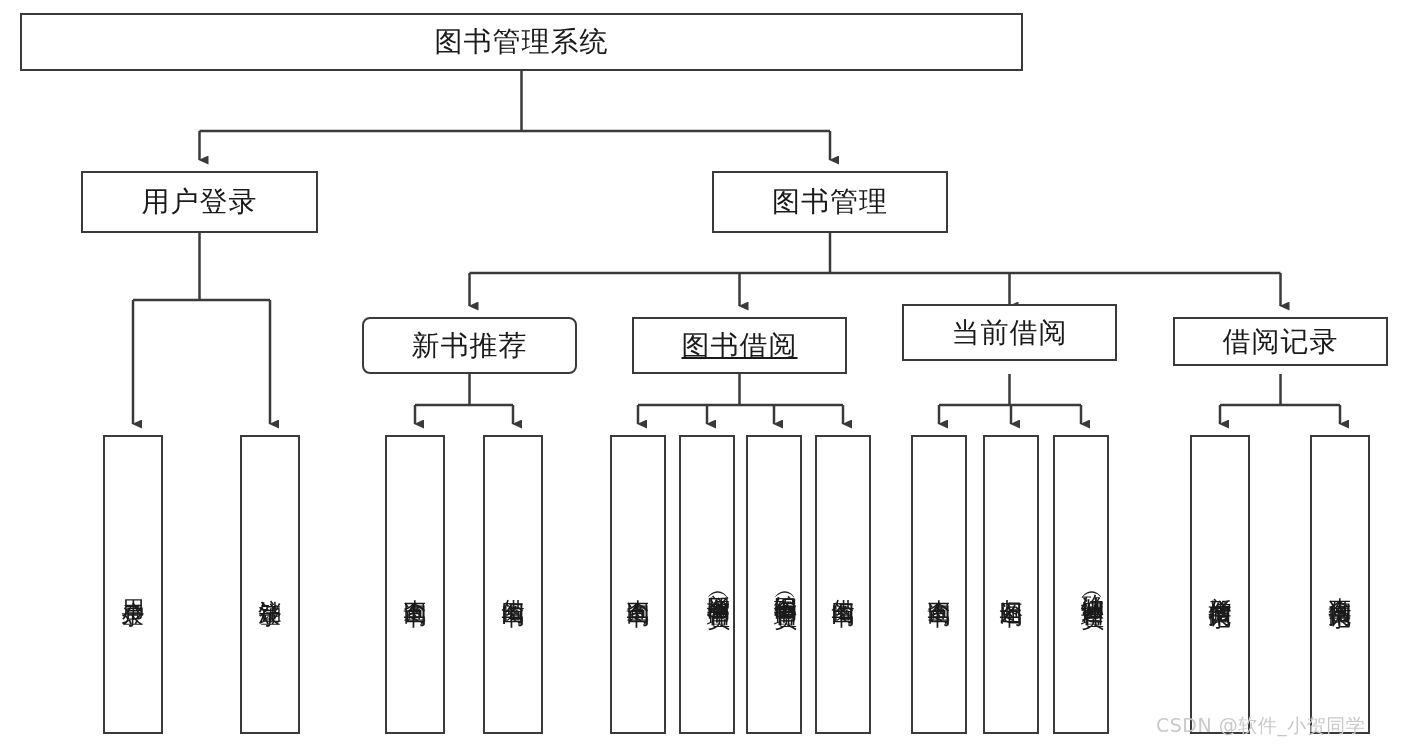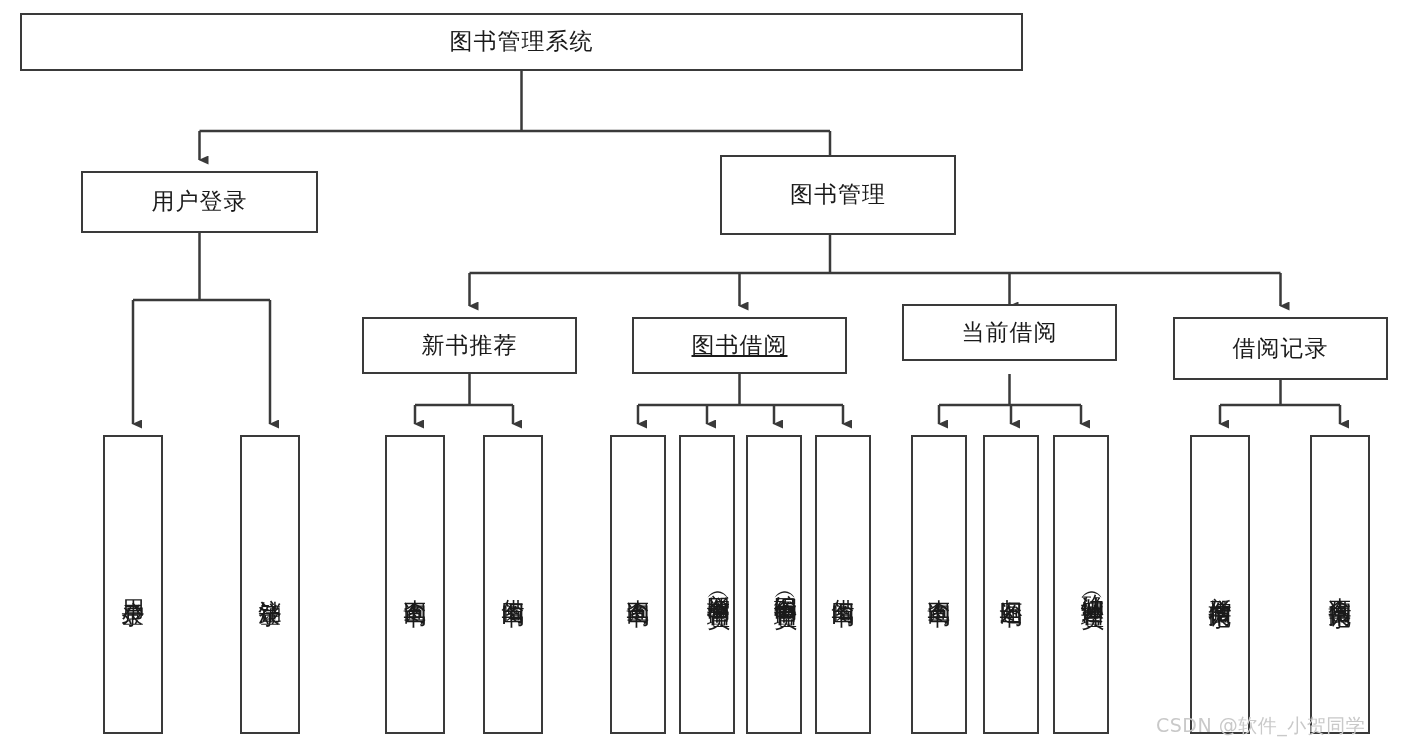--- a/index.html
+++ b/index.html
@@ -31,21 +31,21 @@
     position: absolute;
     box-sizing: border-box;
     background: #ffffff;
     border: 2px solid #3a3a3a;
     display: flex;
     align-items: center;
     justify-content: center;
     overflow: hidden;
   }
   .node.horizontal {
-    font-size: 23px;
+    font-size: 28px;
     letter-spacing: 1px;
     color: #1a1a1a;
     line-height: 1.2;
   }
   .node.vertical {
     writing-mode: vertical-rl;
     text-orientation: upright;
     font-size: 23px;
     color: #1a1a1a;
     letter-spacing: 2px;
@@ -114,33 +114,33 @@
         <line x1="1340" y1="405" x2="1340" y2="424" stroke="#3a3a3a" stroke-width="2.5" marker-end="url(#arrowhead)"></line>
       </g>
   </svg>
   <div id="node-layer">
       <div class="node horizontal" style="left: 20px; top: 13px; width: 1003px; height: 58px; border-color: rgb(58, 58, 58);">
         <span class="node-label">图书管理系统</span>
       </div>
       <div class="node horizontal" style="left: 81px; top: 171px; width: 237px; height: 62px; border-color: rgb(58, 58, 58);">
         <span class="node-label">用户登录</span>
       </div>
-      <div class="node horizontal" style="left: 712px; top: 155px; width: 236px; height: 80px; border-color: rgb(58, 58, 58); margin-left: 8px;">
+      <div class="node horizontal" style="left: 712px; top: 171px; width: 236px; height: 62px; border-color: rgb(58, 58, 58);">
         <span class="node-label">图书管理</span>
       </div>
-      <div class="node horizontal" style="left: 362px; top: 317px; width: 215px; height: 57px; border-color: rgb(58, 58, 58);">
+      <div class="node horizontal" style="left: 362px; top: 317px; width: 215px; height: 57px; border-color: rgb(58, 58, 58); border-radius: 8px;">
         <span class="node-label">新书推荐</span>
       </div>
       <div class="node horizontal" style="left: 632px; top: 317px; width: 215px; height: 57px; border-color: rgb(58, 58, 58); text-decoration: underline;">
         <span class="node-label">图书借阅</span>
       </div>
       <div class="node horizontal" style="left: 902px; top: 304px; width: 215px; height: 57px; border-color: rgb(58, 58, 58);">
         <span class="node-label">当前借阅</span>
       </div>
-      <div class="node horizontal" style="left: 1173px; top: 317px; width: 215px; height: 63px; border-color: rgb(58, 58, 58);">
+      <div class="node horizontal" style="left: 1173px; top: 317px; width: 215px; height: 49px; border-color: rgb(58, 58, 58);">
         <span class="node-label">借阅记录</span>
       </div>
       <div class="node vertical" style="left: 103px; top: 435px; width: 60px; height: 299px; border-color: rgb(58, 58, 58);">
         <span class="node-label">用户登录</span>
       </div>
       <div class="node vertical" style="left: 240px; top: 435px; width: 60px; height: 299px; border-color: rgb(58, 58, 58);">
         <span class="node-label">注销登录</span>
       </div>
       <div class="node vertical" style="left: 385px; top: 435px; width: 60px; height: 299px; border-color: rgb(58, 58, 58);">
         <span class="node-label">查询图书</span>

